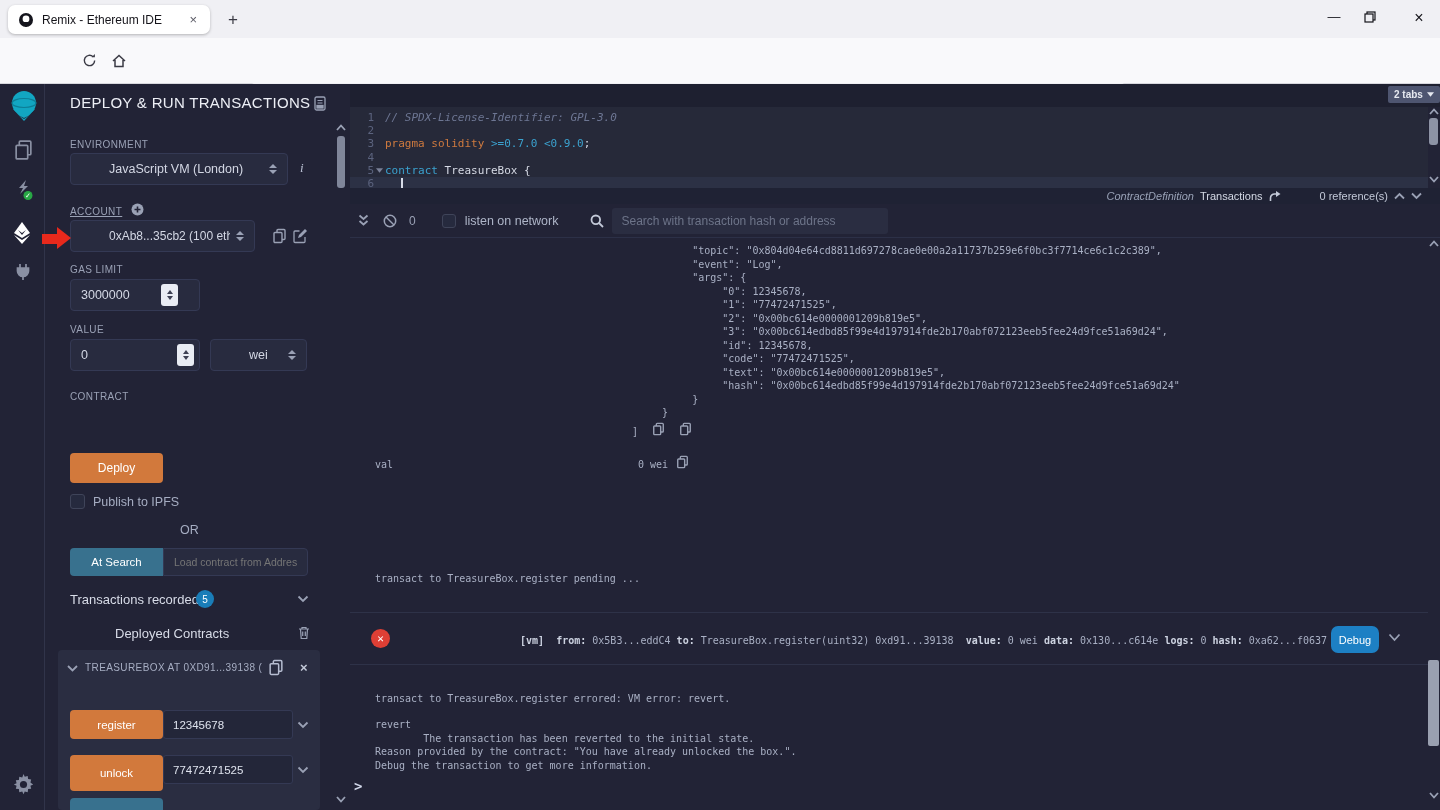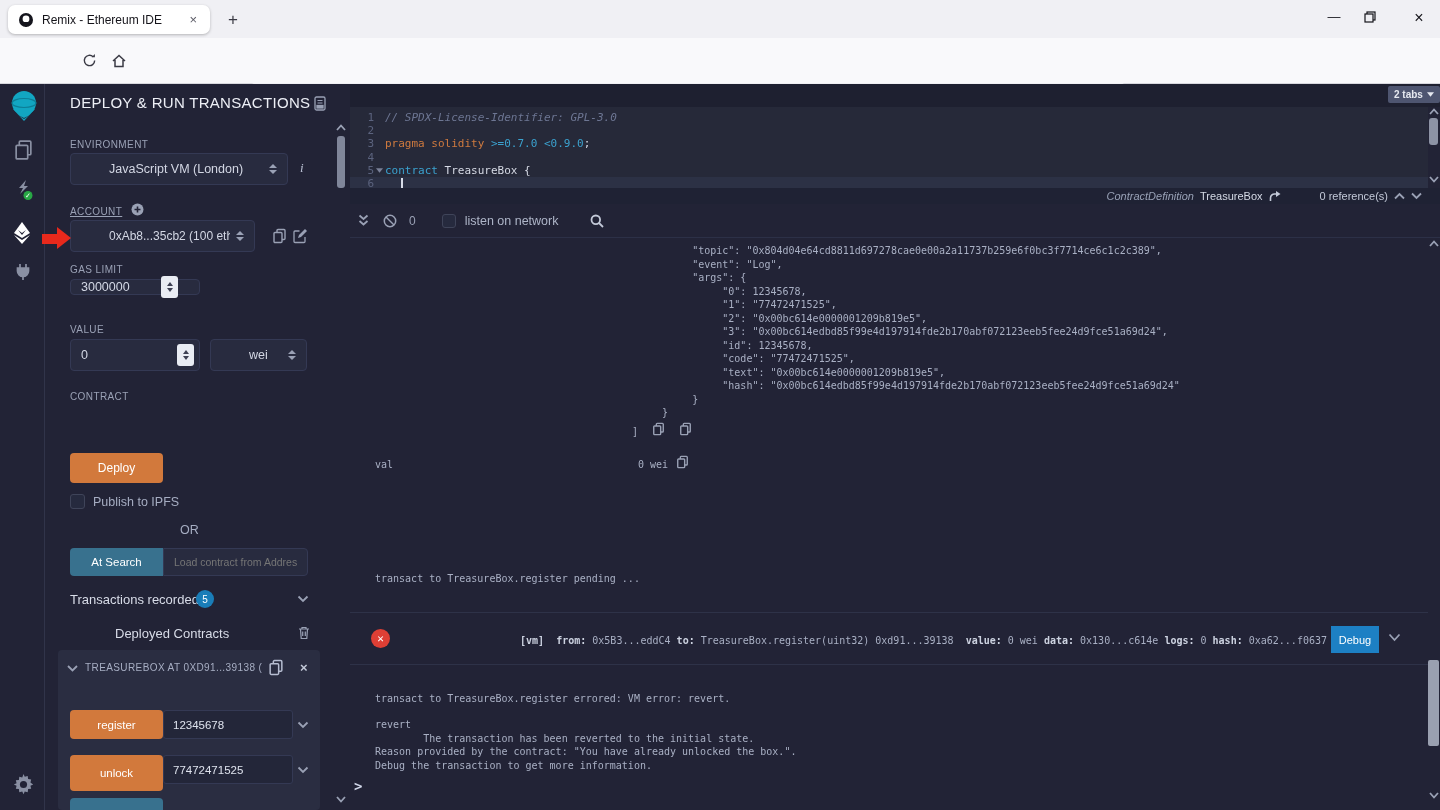--- a/index.html
+++ b/index.html
@@ -91,21 +91,21 @@
   .tsearch input { background:transparent; border:none; outline:none; color:#aeb5c8; width:100%;
                    font-family:"Liberation Sans", sans-serif; font-size:12px; }
   .tsearch input::placeholder { color:#6d7489; }
   .jline { position:absolute; white-space:pre; line-height:13.55px; }
   .txrow { position:absolute; left:0; top:408px; width:1078px; height:53px;
            border-top:1px solid #2e3248; border-bottom:1px solid #2e3248; }
   .erricon { width:19px; height:19px; border-radius:50%; background:#de3f35; color:#fff; font-size:11px;
              font-weight:bold; display:flex; align-items:center; justify-content:center; }
   .txtext { position:absolute; left:87px; top:22px; width:890px; white-space:nowrap; overflow:hidden;text-align:right; }
   .txtext b { color:#ccd2e0; font-weight:bold; }
-  .dbg { position:absolute; background:#1d80c4; border-radius:0; color:#fff; font-size:11px;
+  .dbg { position:absolute; background:#1d80c4; border-radius:7px; color:#fff; font-size:11px;
          font-family:"Liberation Sans", sans-serif; display:flex; align-items:center; justify-content:center; }
   svg { display:block; }
 </style>
 </head>
 <body>
 
 <div id="stage">
 
   <div class="abs tabstrip">
     <div class="abs btab">
@@ -285,21 +285,21 @@
         <path d="M6 10l1-3 6-6 2 2-6 6z" fill="#9aa1b5" stroke="none"></path>
       </svg>
   </div>
 
   <div class="abs" style="left:42px;top:227px;width:29px;height:23px;">
     <div class="abs" style="left:0;top:6.5px;width:16px;height:10px;background:#e8291c;"></div>
     <div class="abs" style="left:15px;top:0;width:0;height:0;border-top:11.5px solid transparent;border-bottom:11.5px solid transparent;border-left:14px solid #e8291c;"></div>
   </div>
 
   <div class="abs plabel" style="left:70px;top:264px;">GAS LIMIT</div>
-  <div class="abs pinput" style="left:70px;top:279px;width:130px;height:16px;padding-right:21px;">
+  <div class="abs pinput" style="left:70px;top:279px;width:130px;height:32px;padding-right:21px;">
     <input value="3000000" style="">
     <span class="spin">
         <i class="u"></i>
         <i class="d"></i>
       </span>
   </div>
 
   <div class="abs plabel" style="left:70px;top:324px;">VALUE</div>
   <div class="abs pinput" style="left:70px;top:339px;width:130px;height:32px;padding-right:5px;">
     <input value="0" style="">
@@ -448,21 +448,21 @@
   </div>
   <div class="abs scrollthumb" style="left:1429px;top:118px;width:9px;height:27px;background:#8d93a5;"></div>
   <div class="abs" style="left:1429px;top:176px;">
     <svg width="10" height="7" viewBox="0 0 10 7">
         <path class="chev" d="M1 1l4 4.5L9 1"></path>
       </svg>
   </div>
 
   <div class="abs crumbbar">
     <span style="color:#98a1b6;font-style:italic;">ContractDefinition</span>
-    <span style="color:#d4d9e5;">TreasureBox</span>
+    <span style="color:#d4d9e5;">Transactions</span>
     <span>
       <svg width="13" height="11" viewBox="0 0 13 11" fill="none" stroke="#c3c9d8" stroke-width="1.6">
           <path d="M1.5 10V7a4 4 0 014-4H10"></path>
           <path d="M7 0l4.5 3L7 6z" fill="#c3c9d8" stroke="none"></path>
         </svg>
     </span>
     <span style="width:26px;"></span>
     <span style="color:#c3c9d8;">0 reference(s)</span>
     <span>
         <svg width="11" height="8" viewBox="0 0 11 8">
@@ -490,20 +490,23 @@
           </svg>
       </span>
       <span style="margin-left:12px;color:#9aa1b5;font-size:12px;font-family:'Liberation Sans',sans-serif;">0</span>
       <span class="chk" style="margin-left:26px;width:14px;height:14px;display:inline-block;"></span>
       <span style="margin-left:9px;color:#aeb5c8;font-size:12.5px;font-family:'Liberation Sans',sans-serif;">listen on network</span>
       <span style="margin-left:31px;">
         <svg width="14" height="14" viewBox="0 0 14 14" fill="none" stroke="#c3c9d8" stroke-width="1.8">
             <circle cx="5.8" cy="5.8" r="4.3"></circle>
             <path d="M9 9l4 4"></path>
           </svg>
+      </span>
+      <span class="tsearch" style="margin-left:8px;">
+        <input placeholder="Search with transaction hash or address" style="">
       </span>
     </div>
 
     <div class="jline" style="left:282px;top:40px;">          "topic": "0x804d04e64cd8811d697278cae0e00a2a11737b259e6f0bc3f7714ce6c1c2c389",</div>
     <div class="jline" style="left:282px;top:53.5px;">          "event": "Log",</div>
     <div class="jline" style="left:282px;top:67px;">          "args": {</div>
     <div class="jline" style="left:282px;top:80.5px;">               "0": 12345678,</div>
     <div class="jline" style="left:282px;top:94px;">               "1": "77472471525",</div>
     <div class="jline" style="left:282px;top:107.5px;">               "2": "0x00bc614e0000001209b819e5",</div>
     <div class="jline" style="left:282px;top:121px;">               "3": "0x00bc614edbd85f99e4d197914fde2b170abf072123eeb5fee24d9fce51a69d24",</div>

